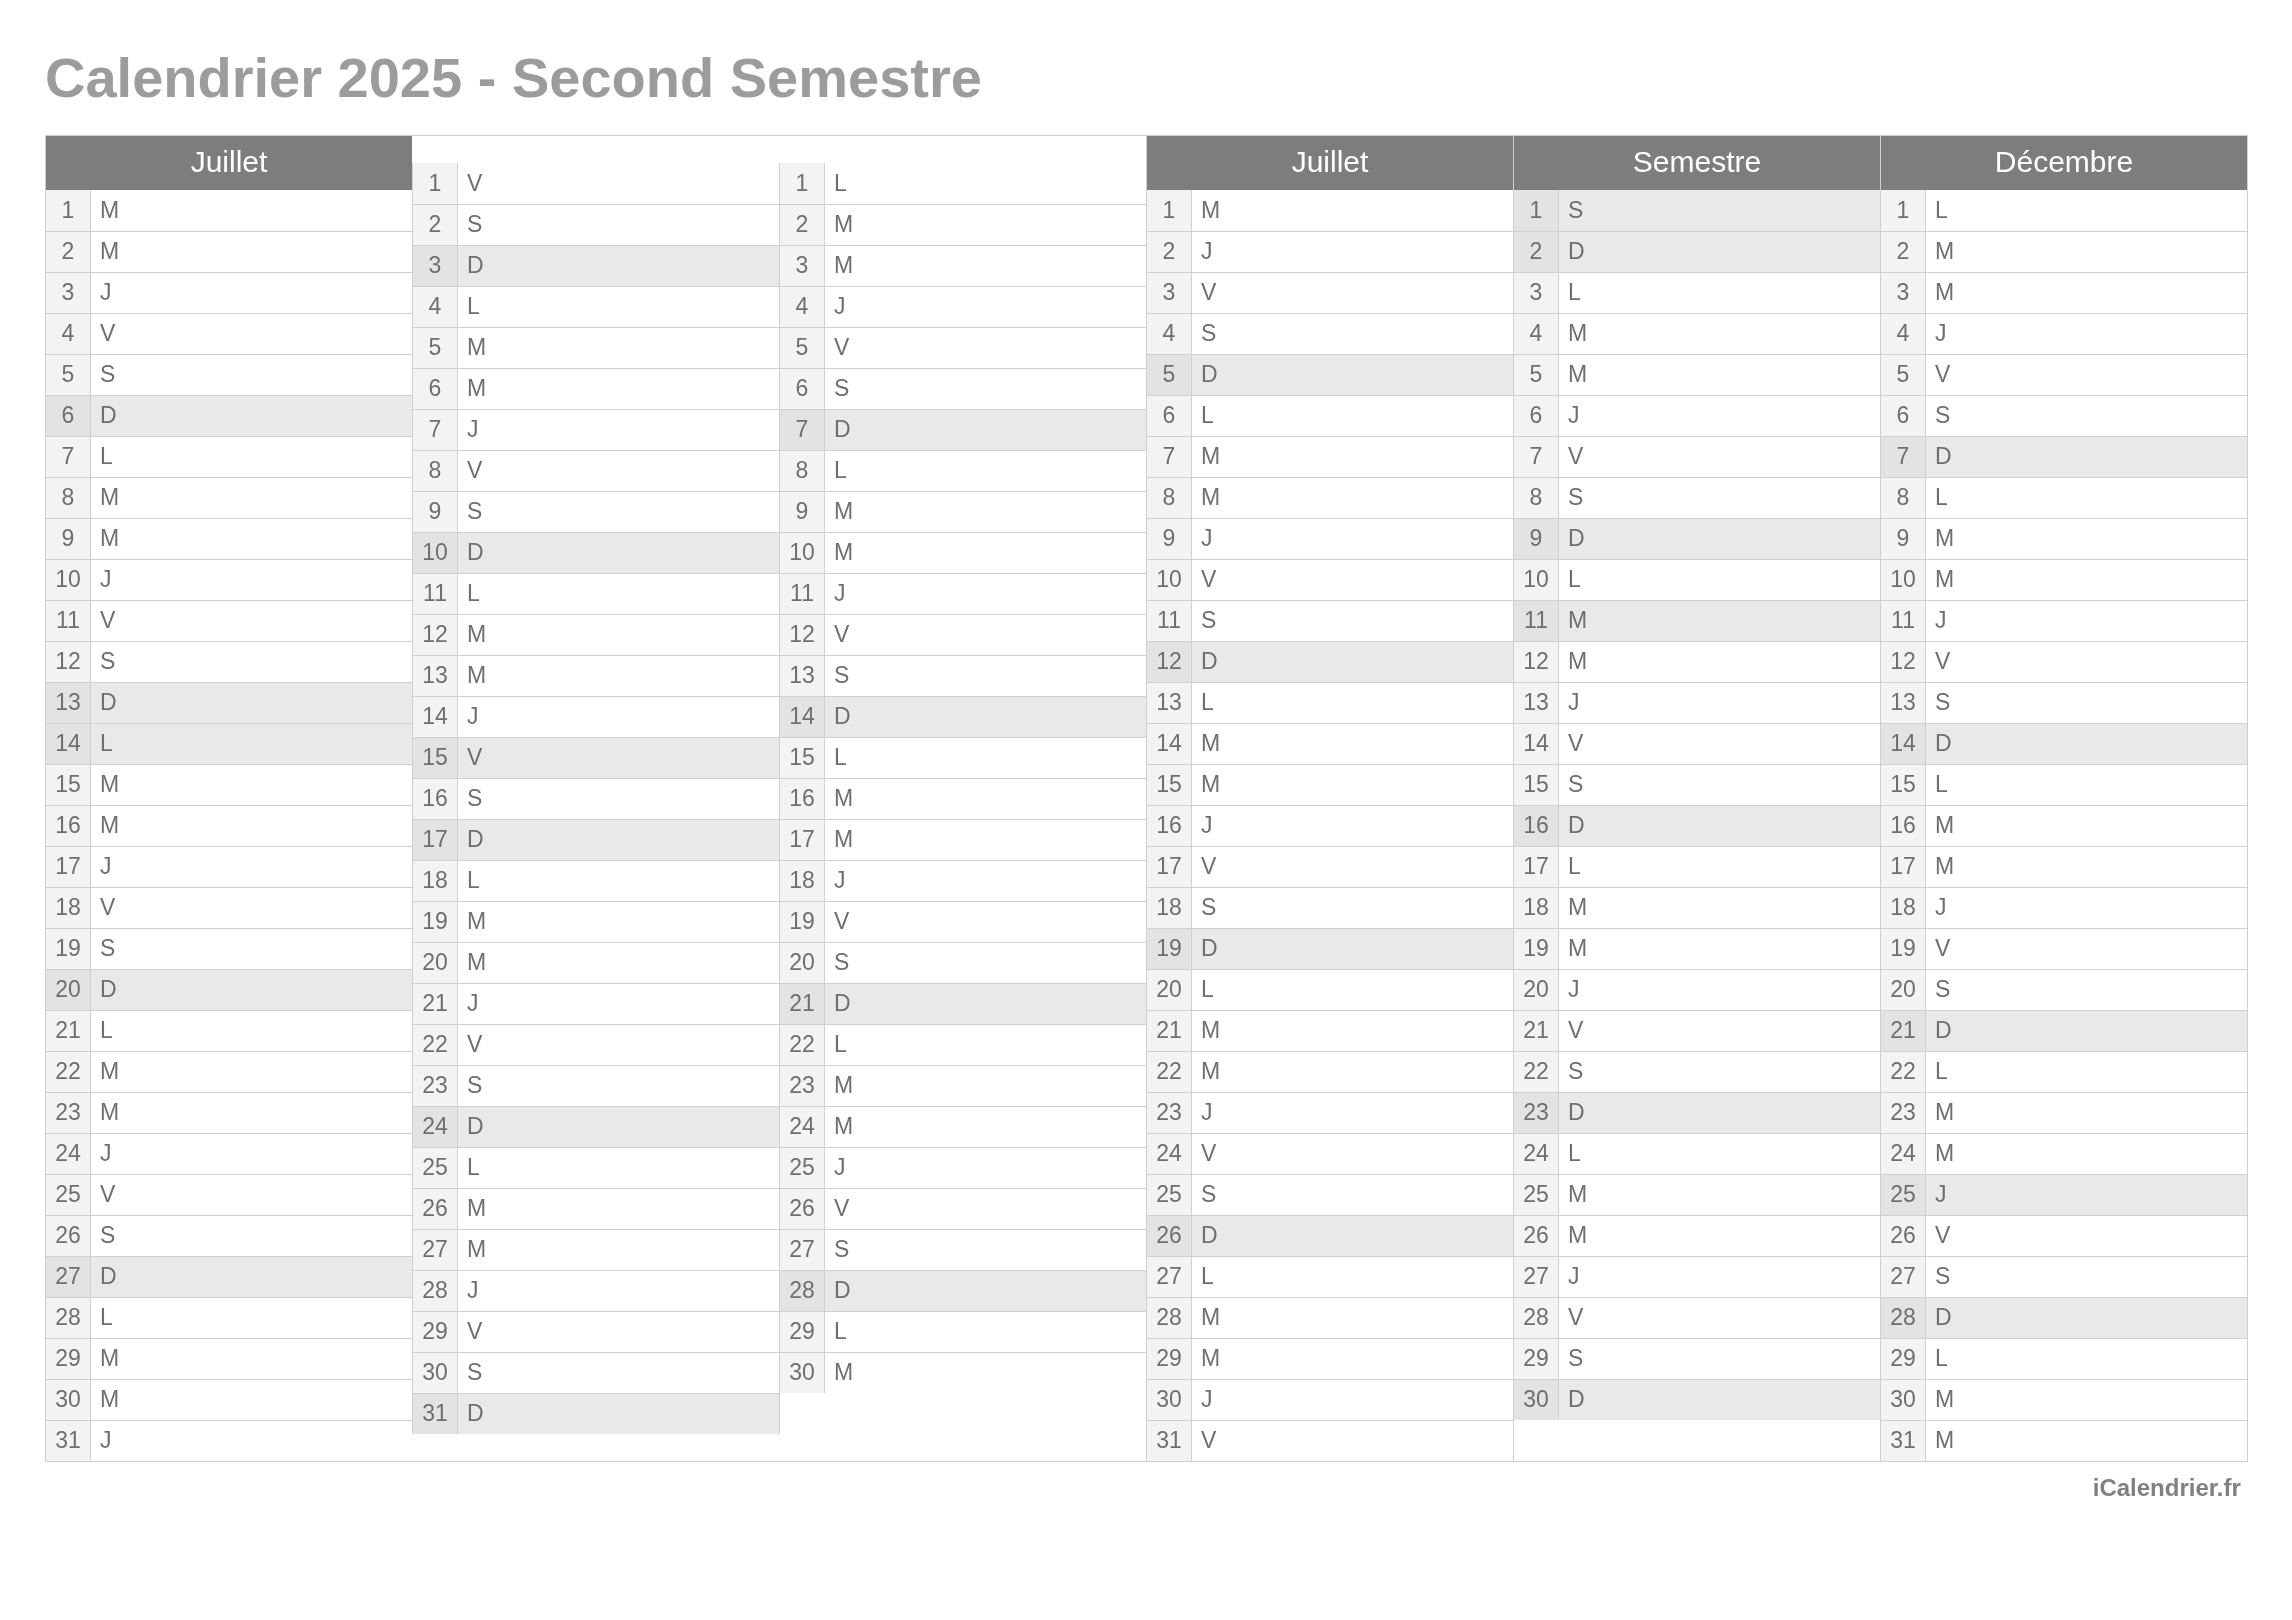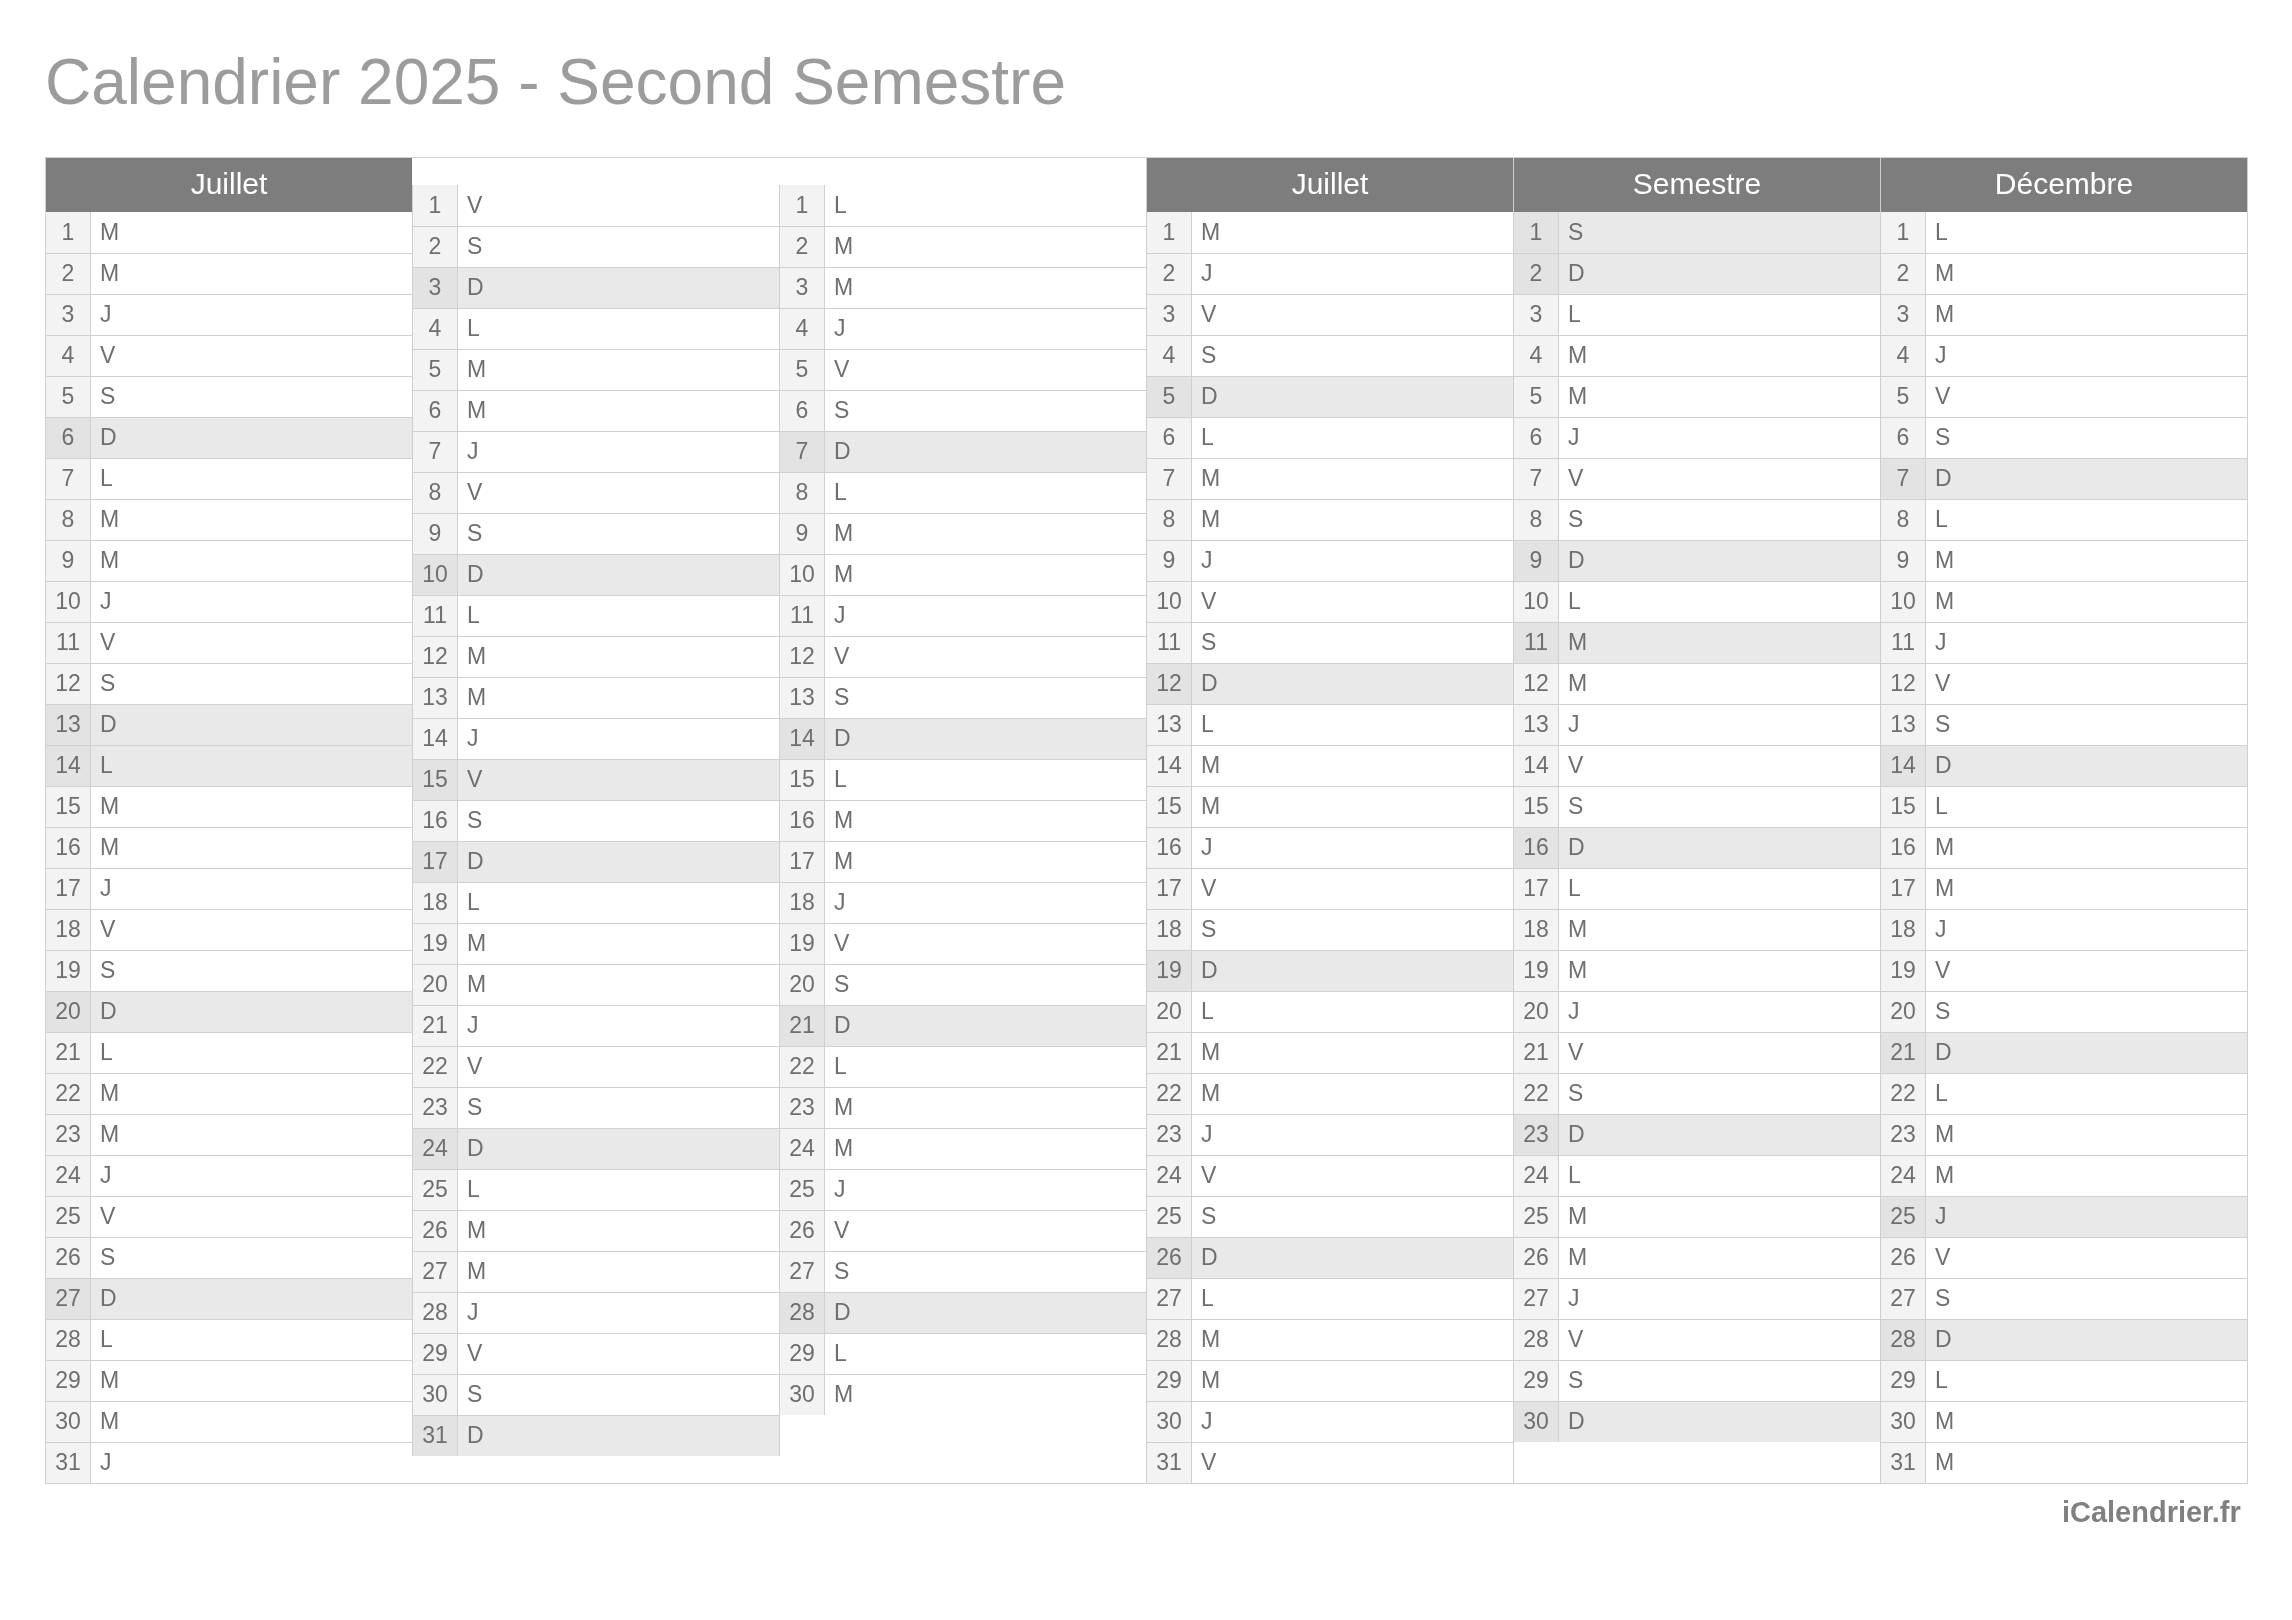--- a/index.html
+++ b/index.html
@@ -1,32 +1,32 @@
 <!DOCTYPE html>
 <html style="font-size:14.3px"><head>
 <meta charset="utf-8">
 <style>
   * { box-sizing: border-box; margin: 0; padding: 0; }
   html, body { width: 2293px; height: 1620px; background: #ffffff; font-family: Arial, Helvetica, sans-serif; }
   .page { padding: 45px 45px 27px 45px; }
-  .title { font-size: 64px; font-weight: 400; color: #9c9c9c; margin-bottom: 38px; }
+  .title { font-size: 56px; font-weight: 700; color: #9c9c9c; margin-bottom: 25px; }
   .calendar { display: flex; border: 0.9px solid #cfcfcf; align-items: center; }
   .month-col { flex: 1; display: flex; flex-direction: column; border-left: 0.9px solid #cfcfcf; }
   .month-col:first-child { border-left: none; }
   .month-header { background: #7d7d7d; color: #ffffff; font-size: 30px; font-weight: 400; text-align: center; padding: 9px 0 10.7px 0; }
   .days { display: flex; flex-direction: column; }
   .day-row { display: flex; height: 41px; border-top: 0.9px solid #d0d0d0; font-size: 23px; color: #6f6f6f; }
   .day-row:first-child { border-top: none; }
   .day-num { width: 45px; display: flex; align-items: center; justify-content: center; border-right: 0.9px solid #d0d0d0; background: #f3f3f3; }
   .day-wd  { width: 43px; display: flex; align-items: center; justify-content: flex-start; padding-left: 9px; background: #ffffff; }
   .day-space { flex: 1; background: #ffffff; }
   .day-row.shaded .day-wd, .day-row.shaded .day-space { background: #e9e9e9; }
   .day-row.shaded .day-num { background: #e3e3e3; }
   .day-row.empty { visibility: hidden; }
-  .footer { text-align: right; font-size: 29px; font-weight: 700; color: #808080; margin-top: 12.5px; padding-right: 7.2px; }
+  .footer { text-align: right; font-size: 24px; font-weight: 700; color: #808080; margin-top: 12.5px; padding-right: 7.2px; }
 </style>
 </head>
 <body>
 
 <div class="page">
   <h1 class="title">Calendrier 2025 - Second Semestre</h1>
   <div class="calendar" id="calendar">
       <div class="month-col">
         <div class="month-header">Juillet</div>
         <div class="days">

